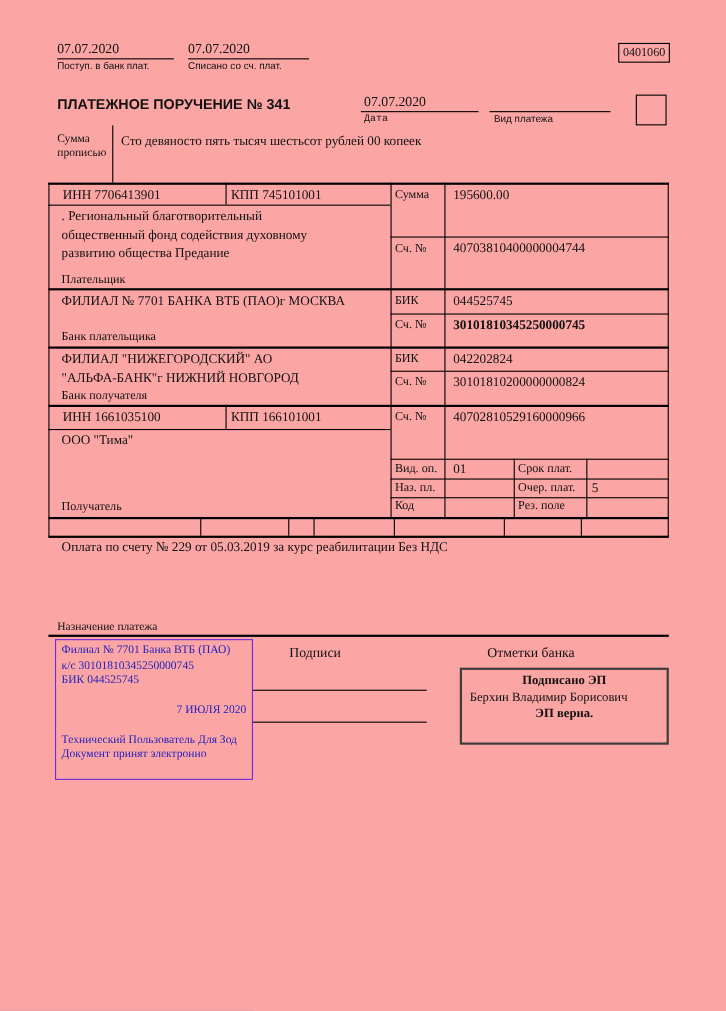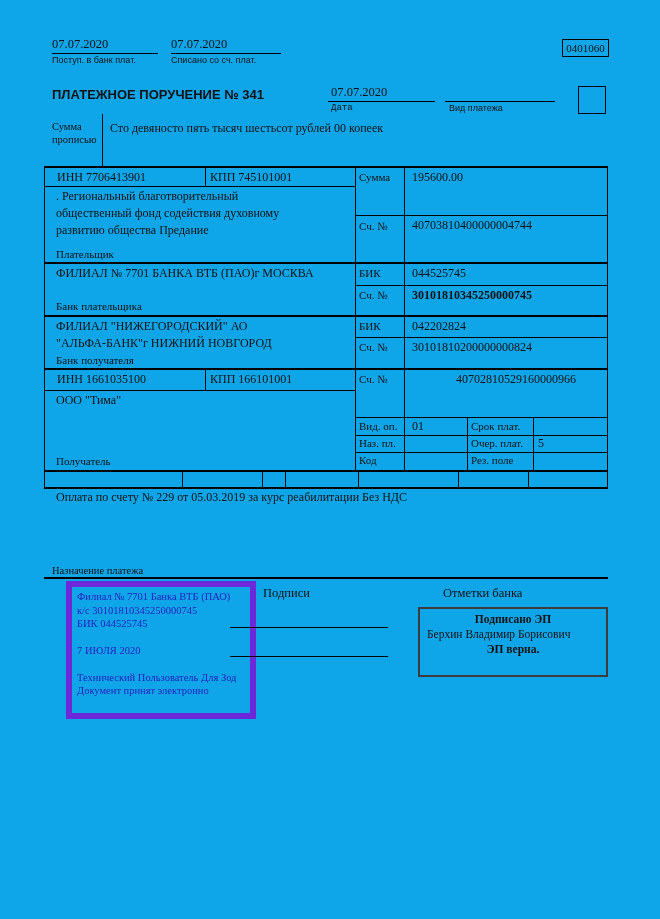--- a/index.html
+++ b/index.html
@@ -1,37 +1,37 @@
 <!DOCTYPE html>
 <html><head>
 <meta charset="utf-8">
 <style>
   html,body{margin:0;padding:0;background:#888;}
   .page{
-    position:relative;width:660px;height:919px;background:#0ea5e9;
+    position:relative;width:660px;height:919px;background:#fca5a5;
     font-family:"Liberation Serif",serif;color:#111;overflow:hidden;
   }
   .abs{position:absolute;white-space:nowrap;}
   .wrap{position:absolute;white-space:normal;}
   .hline{position:absolute;background:#000;height:1px;}
   .hline2{position:absolute;background:#000;height:2px;}
   .vline{position:absolute;background:#000;width:1px;}
   .t12{font-size:12px;line-height:1.2;}
   .t125{font-size:12.5px;line-height:1.2;}
   .t11{font-size:11px;line-height:1.2;}
   .t9{font-size:9px;font-family:"Liberation Sans",sans-serif;line-height:1.1;}
   .t105{font-size:10.5px;line-height:1.25;}
   .title{font-family:"Liberation Sans",sans-serif;font-weight:bold;font-size:13px;}
   .codebox{
     position:absolute;border:1px solid #000;text-align:center;
     font-size:11px;line-height:16px;
   }
   .bluestamp{
-    position:absolute;border:6px solid #6d28d9;color:#2323bd;
-    font-size:10.5px;line-height:1.3;padding:3px 5px;margin-left:16px;
+    position:absolute;border:1px solid #6d28d9;color:#2323bd;
+    font-size:10.5px;line-height:1.3;padding:3px 5px;
   }
   .esignbox{
     position:absolute;border:2px solid #3c3c3c;font-size:11.5px;line-height:1.3;
     padding-top:3px;
   }
   .esignbox .c{text-align:center;}
   .esignbox .l{padding-left:7px;}
   .bold{font-weight:bold;}
   .ital{font-style:italic;}
 </style>
@@ -115,42 +115,42 @@
   <div class="wrap t12" style="left:56px;top:318px;width:234px;line-height:1.4;">ФИЛИАЛ "НИЖЕГОРОДСКИЙ" АО "АЛЬФА-БАНК"г НИЖНИЙ НОВГОРОД</div>
   <div class="abs t11" style="left:359px;top:320px;">БИК</div>
   <div class="abs t12" style="left:412px;top:319px;">042202824</div>
   <div class="abs t11" style="left:359px;top:341px;">Сч. №</div>
   <div class="abs t12" style="left:412px;top:340px;">30101810200000000824</div>
   <div class="abs t11" style="left:56px;top:354px;">Банк получателя</div>
 
   <div class="abs t12" style="left:57px;top:372px;">ИНН 1661035100</div>
   <div class="abs t12" style="left:210px;top:372px;">КПП 166101001</div>
   <div class="abs t11" style="left:359px;top:373px;">Сч. №</div>
-  <div class="abs t12" style="left:412px;top:372px;margin-left:44px;">40702810529160000966</div>
+  <div class="abs t12" style="left:412px;top:372px;">40702810529160000966</div>
   <div class="abs t12" style="left:56px;top:393px;">ООО "Тима"</div>
   <div class="abs t11" style="left:56px;top:455px;">Получатель</div>
 
   <div class="abs t11" style="left:359px;top:420px;">Вид. оп.</div>
   <div class="abs t12" style="left:412px;top:419px;">01</div>
   <div class="abs t11" style="left:471px;top:420px;">Срок плат.</div>
   <div class="abs t11" style="left:359px;top:437px;">Наз. пл.</div>
   <div class="abs t11" style="left:471px;top:437px;">Очер. плат.</div>
   <div class="abs t12" style="left:538px;top:436px;">5</div>
   <div class="abs t11" style="left:359px;top:454px;">Код</div>
   <div class="abs t11" style="left:471px;top:454px;">Рез. поле</div>
 
   <div class="wrap t12" style="left:56px;top:490px;width:540px;">Оплата по счету № 229 от 05.03.2019 за курс реабилитации Без НДС</div>
   <div class="abs t105" style="left:52px;top:564px;">Назначение платежа</div>
   <div class="hline2" style="left:44px;top:577px;width:564px;"></div>
 
   <div class="bluestamp" style="left:50px;top:581px;width:168px;height:120px;">
     <div>Филиал № 7701 Банка ВТБ (ПАО)</div>
     <div>к/с 30101810345250000745</div>
     <div>БИК 044525745</div>
-    <div style="margin-top:13px;">7 ИЮЛЯ 2020</div>
+    <div style="margin-top:13px;text-align:right;">7 ИЮЛЯ 2020</div>
     <div style="margin-top:13px;">Технический Пользователь Для Зод</div>
     <div>Документ принят электронно</div>
   </div>
 
   <div class="abs t125" style="left:263px;top:586px;text-align:right;">Подписи</div>
   <div class="hline" style="left:230px;top:627px;width:158px;"></div>
   <div class="hline" style="left:230px;top:656px;width:158px;"></div>
 
   <div class="abs t125" style="left:443px;top:586px;">Отметки банка</div>
 

